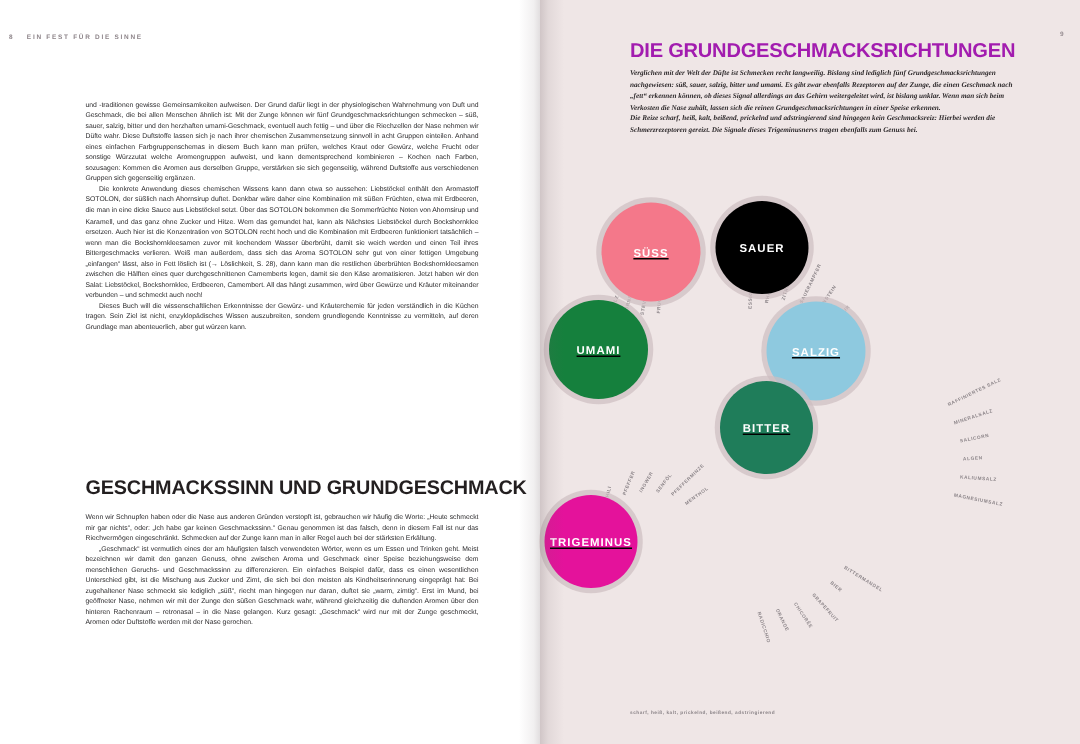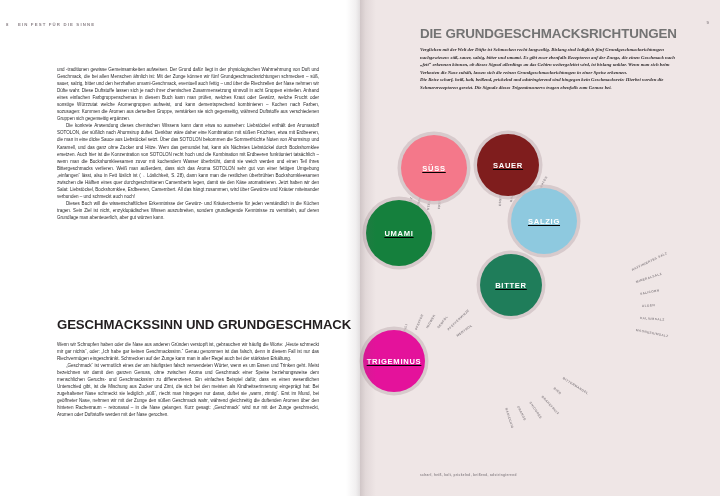--- a/index.html
+++ b/index.html
@@ -64,21 +64,21 @@
     background:linear-gradient(to left,rgba(0,0,0,0) 0%,rgba(110,95,100,0.10) 65%,rgba(110,95,100,0.24) 100%);
     pointer-events:none;z-index:4;
   }
   .folio-right{
     position:absolute;right:11px;top:20px;
     font-size:4.3px;color:#968d91;font-weight:700;
   }
   .r-title{
     position:absolute;left:60px;top:26px;
     margin:0;font-size:13.4px;line-height:15px;
-    font-weight:700;color:#737373;letter-spacing:-0.15px;white-space:nowrap;text-align:center;
+    font-weight:700;color:#a21caf;letter-spacing:-0.15px;white-space:nowrap;text-align:center;
   }
   .r-intro{
     position:absolute;left:60px;top:46px;width:264px;
   }
   .r-intro p{
     margin:0;font-style:italic;font-weight:700;
     font-size:4.8px;line-height:7.6px;color:#2f2b2d;
     font-family:"Liberation Serif", serif;
     text-align:left;
   }
@@ -89,21 +89,21 @@
     position:absolute;border-radius:50%;
     display:flex;align-items:center;justify-content:center;
     box-shadow:0 0 0 3.5px rgba(205,190,192,0.70);
     text-decoration:underline;
   }
   .bubble span{
     color:#ffffff;font-weight:700;letter-spacing:0.7px;
     font-size:7.6px;white-space:nowrap;
   }
   .b-suess {background:#f4788a;}
-  .b-sauer {background:#7f1d1d;}
+  .b-sauer {background:#000000;}
   .b-umami {background:#15803d;}
   .b-salzig{background:#8ec9df;}
   .b-bitter{background:#1f7d5a;}
   .b-trige {background:#e4129b;}
 
   .kw{
     position:absolute;
     font-size:3.15px;letter-spacing:0.42px;font-weight:700;
     color:#8c8589;white-space:nowrap;
     transform-origin:0 50%;
@@ -202,21 +202,21 @@
       </div>
 
       <div class="bubble b-sauer" style="left:117px;top:6px;width:62px;height:62px;">
         <span>SAUER</span>
       </div>
 
       <div class="bubble b-umami" style="left:6px;top:72px;width:66px;height:66px;">
         <span>UMAMI</span>
       </div>
 
-      <div class="bubble b-salzig" style="left:151px;top:60px;width:66px;height:66px;text-align:center;">
+      <div class="bubble b-salzig" style="left:151px;top:73px;width:66px;height:66px;text-align:center;">
         <span>SALZIG</span>
       </div>
 
       <div class="bubble b-bitter" style="left:120px;top:126px;width:62px;height:62px;">
         <span>BITTER</span>
       </div>
 
       <div class="bubble b-trige" style="left:3px;top:202px;width:62px;height:62px;">
         <span>TRIGEMINUS</span>
       </div>

